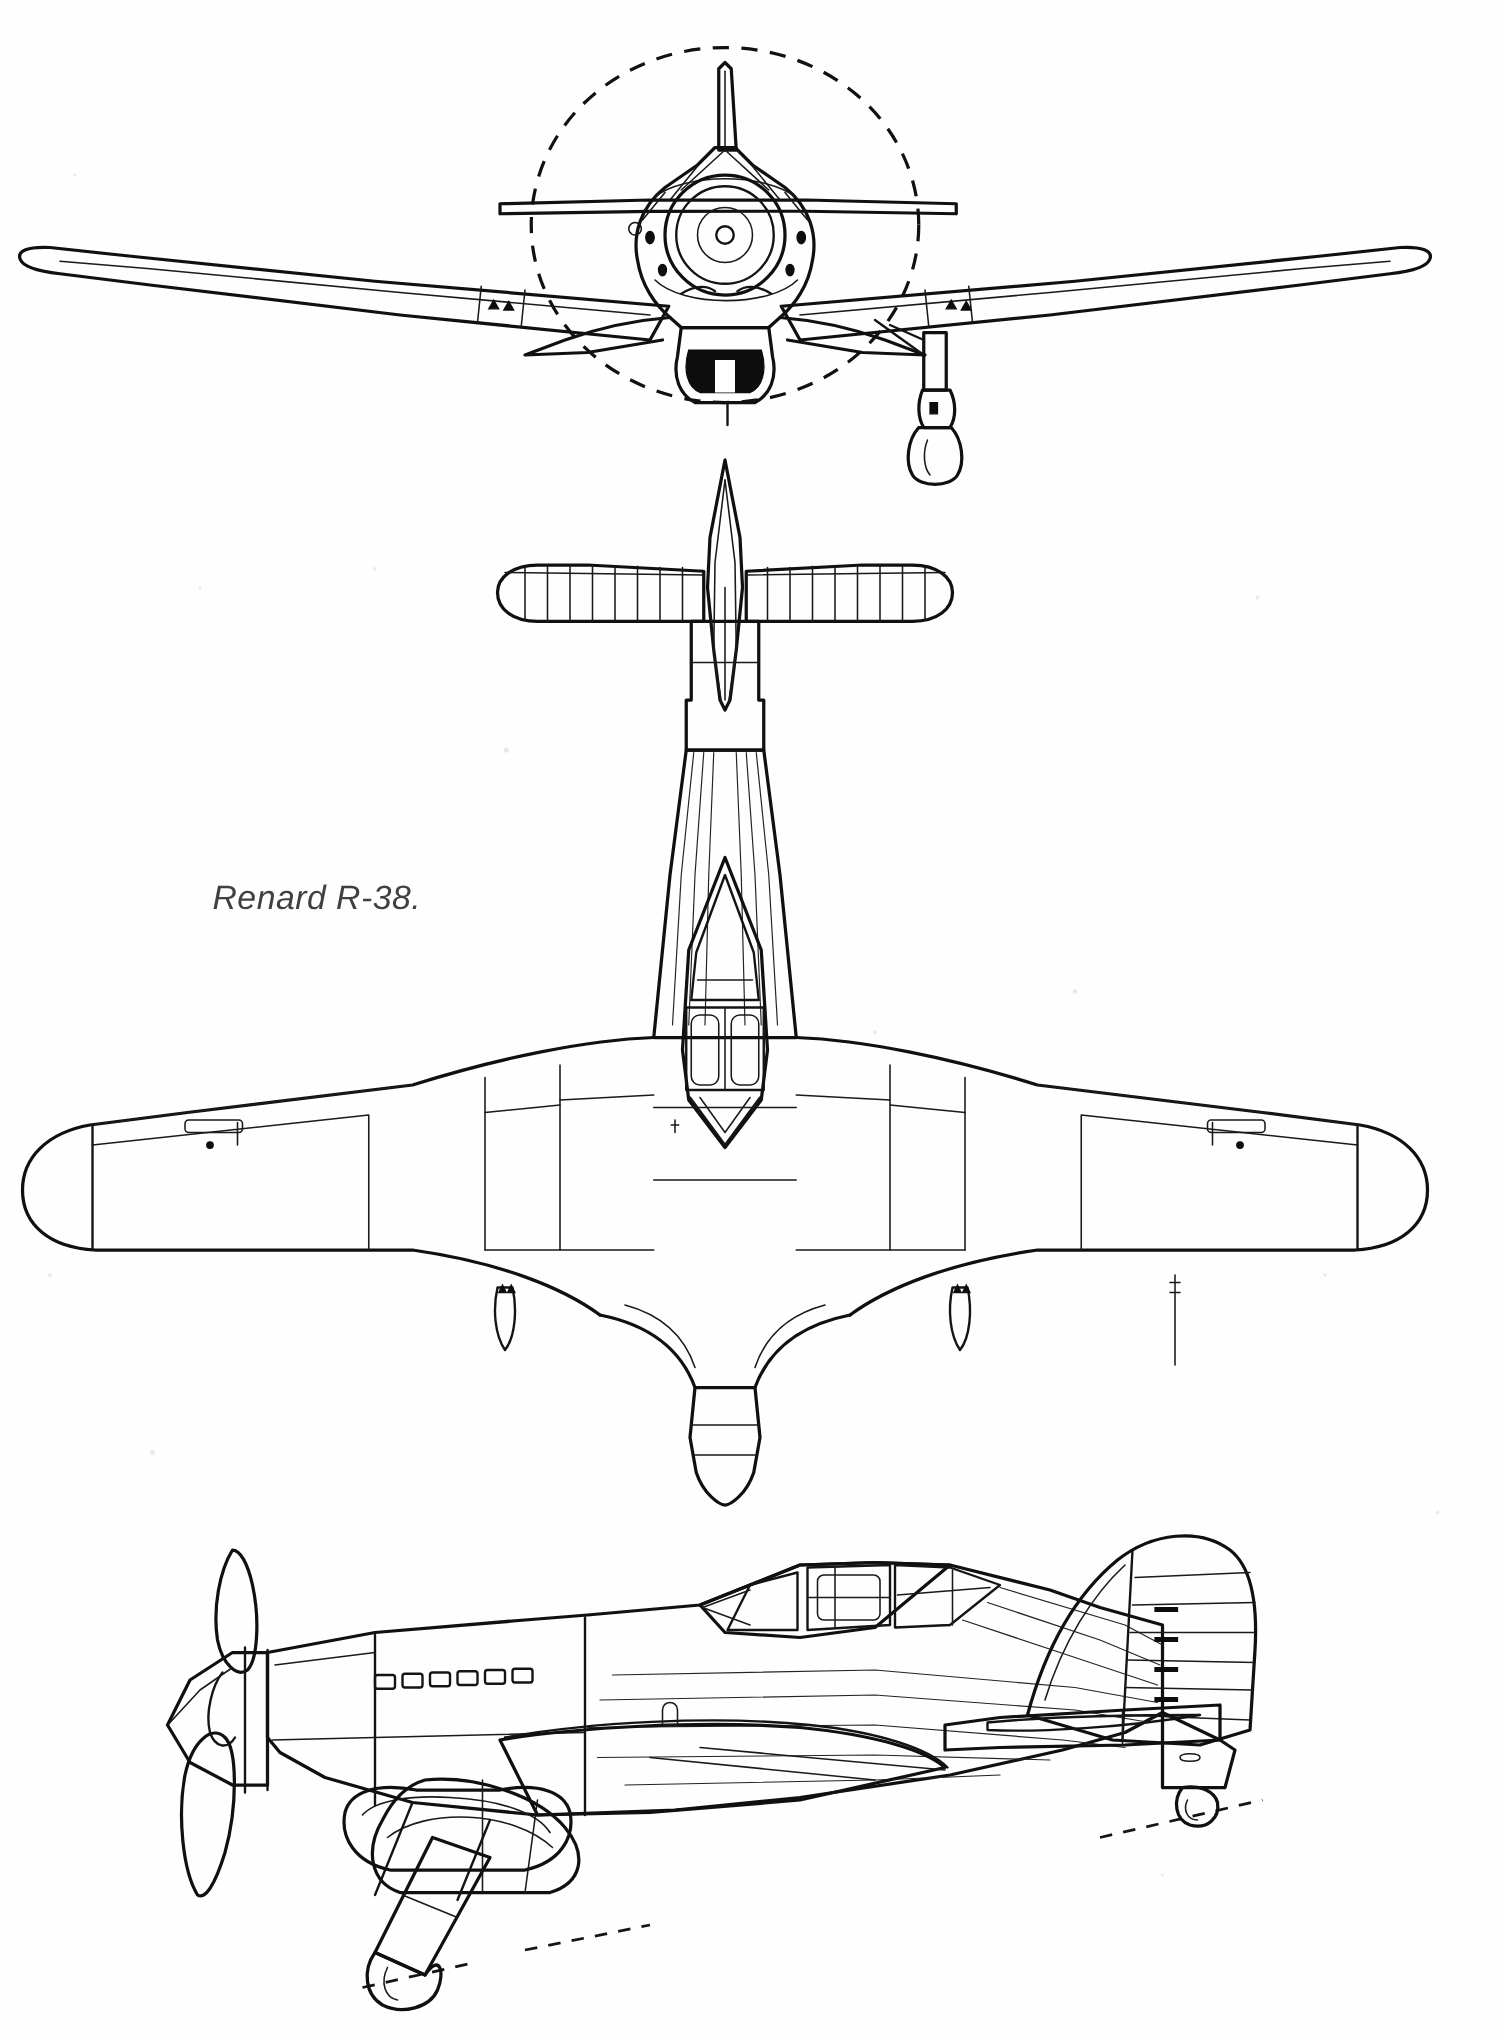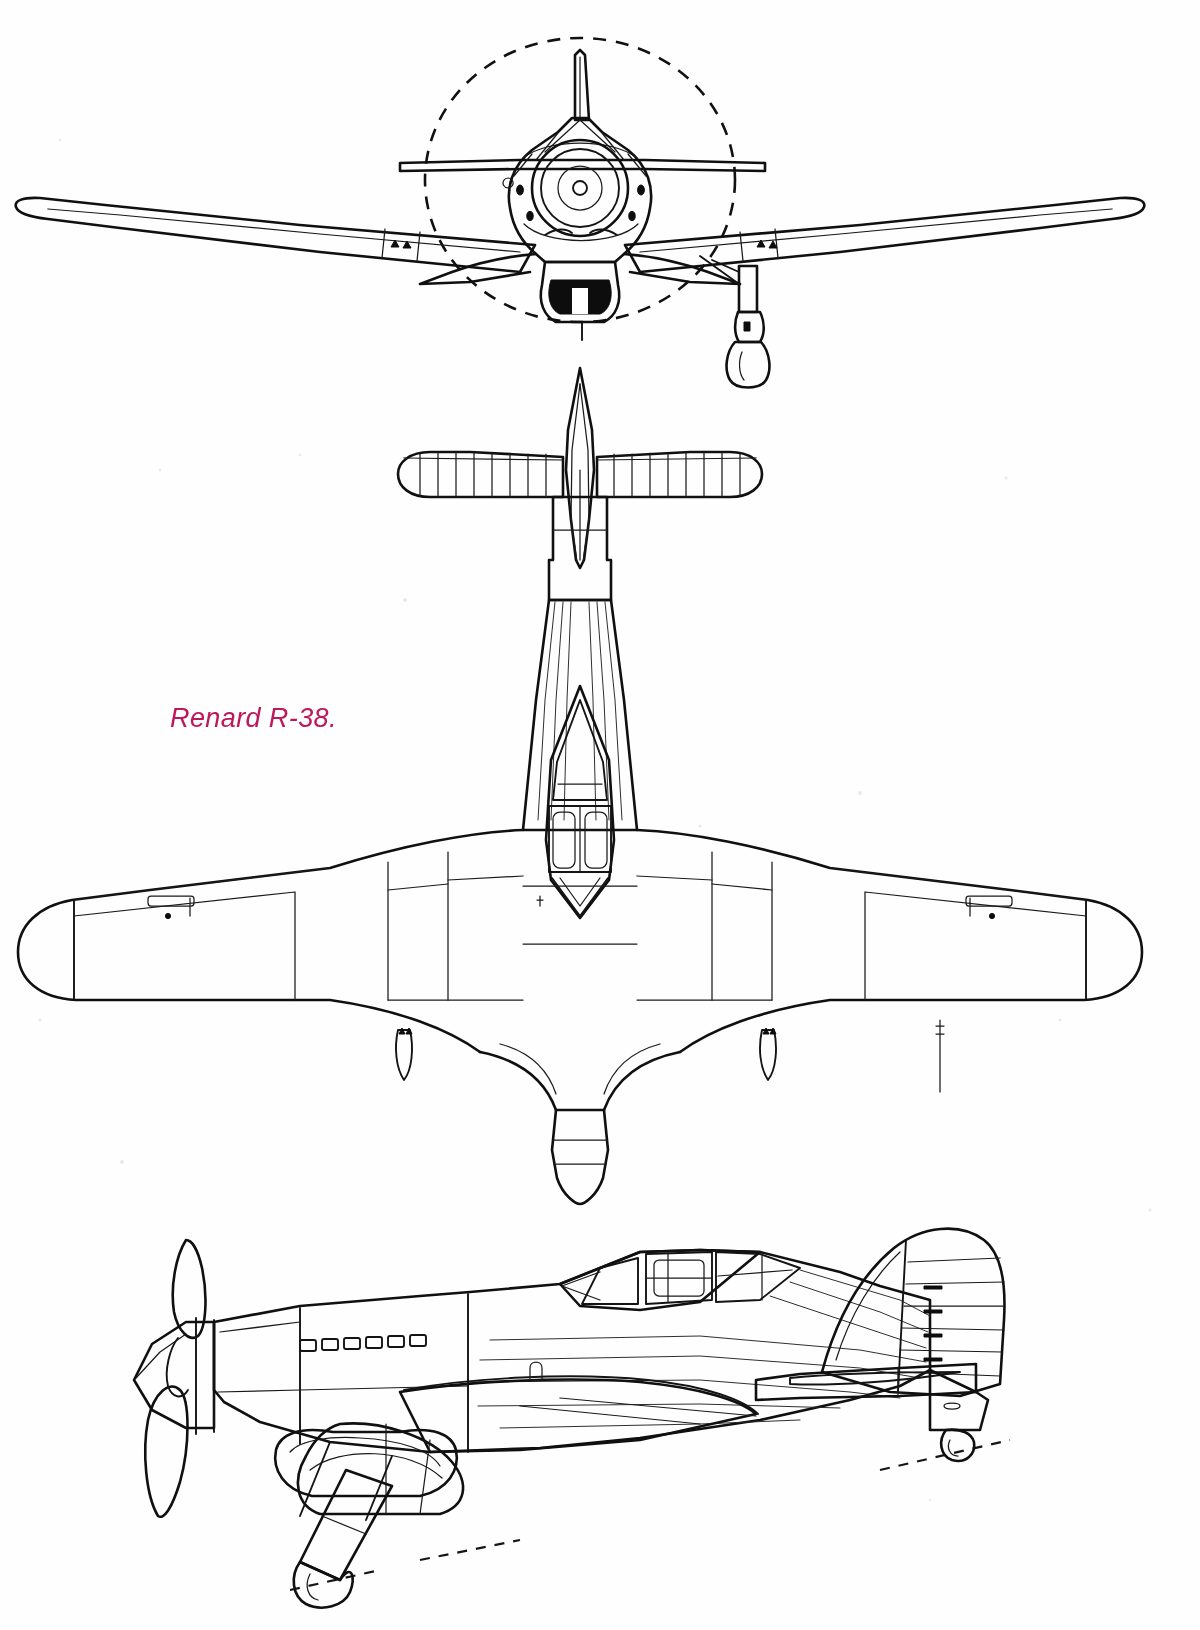--- a/index.html
+++ b/index.html
@@ -28,21 +28,21 @@
   }
   .caption {
     position: absolute;
     left: 170px;
     top: 703px;
     font-family: "Liberation Sans", sans-serif;
     font-style: italic;
     font-size: 27px;
     font-weight: 500;
     letter-spacing: 0.4px;
-    color: #be185d;
+    color: #404040;
     white-space: nowrap;
   }
   
   .ln      { fill: none; stroke: #101010; stroke-width: 2.6; stroke-linejoin: round; stroke-linecap: round; }
   .ln-med  { fill: none; stroke: #141414; stroke-width: 1.9; stroke-linejoin: round; stroke-linecap: round; }
   .ln-thin { fill: none; stroke: #1a1a1a; stroke-width: 1.25; stroke-linejoin: round; stroke-linecap: round; }
   .ln-hair { fill: none; stroke: #242424; stroke-width: 0.95; stroke-linejoin: round; stroke-linecap: round; }
   .dash    { fill: none; stroke: #111111; stroke-width: 2.6; stroke-linecap: butt; stroke-dasharray: 13 10; }
   .dash-sm { fill: none; stroke: #151515; stroke-width: 2.2; stroke-linecap: butt; stroke-dasharray: 10 9; }
   .solidfill { fill: #0d0d0d; stroke: #0d0d0d; stroke-width: 1; }

